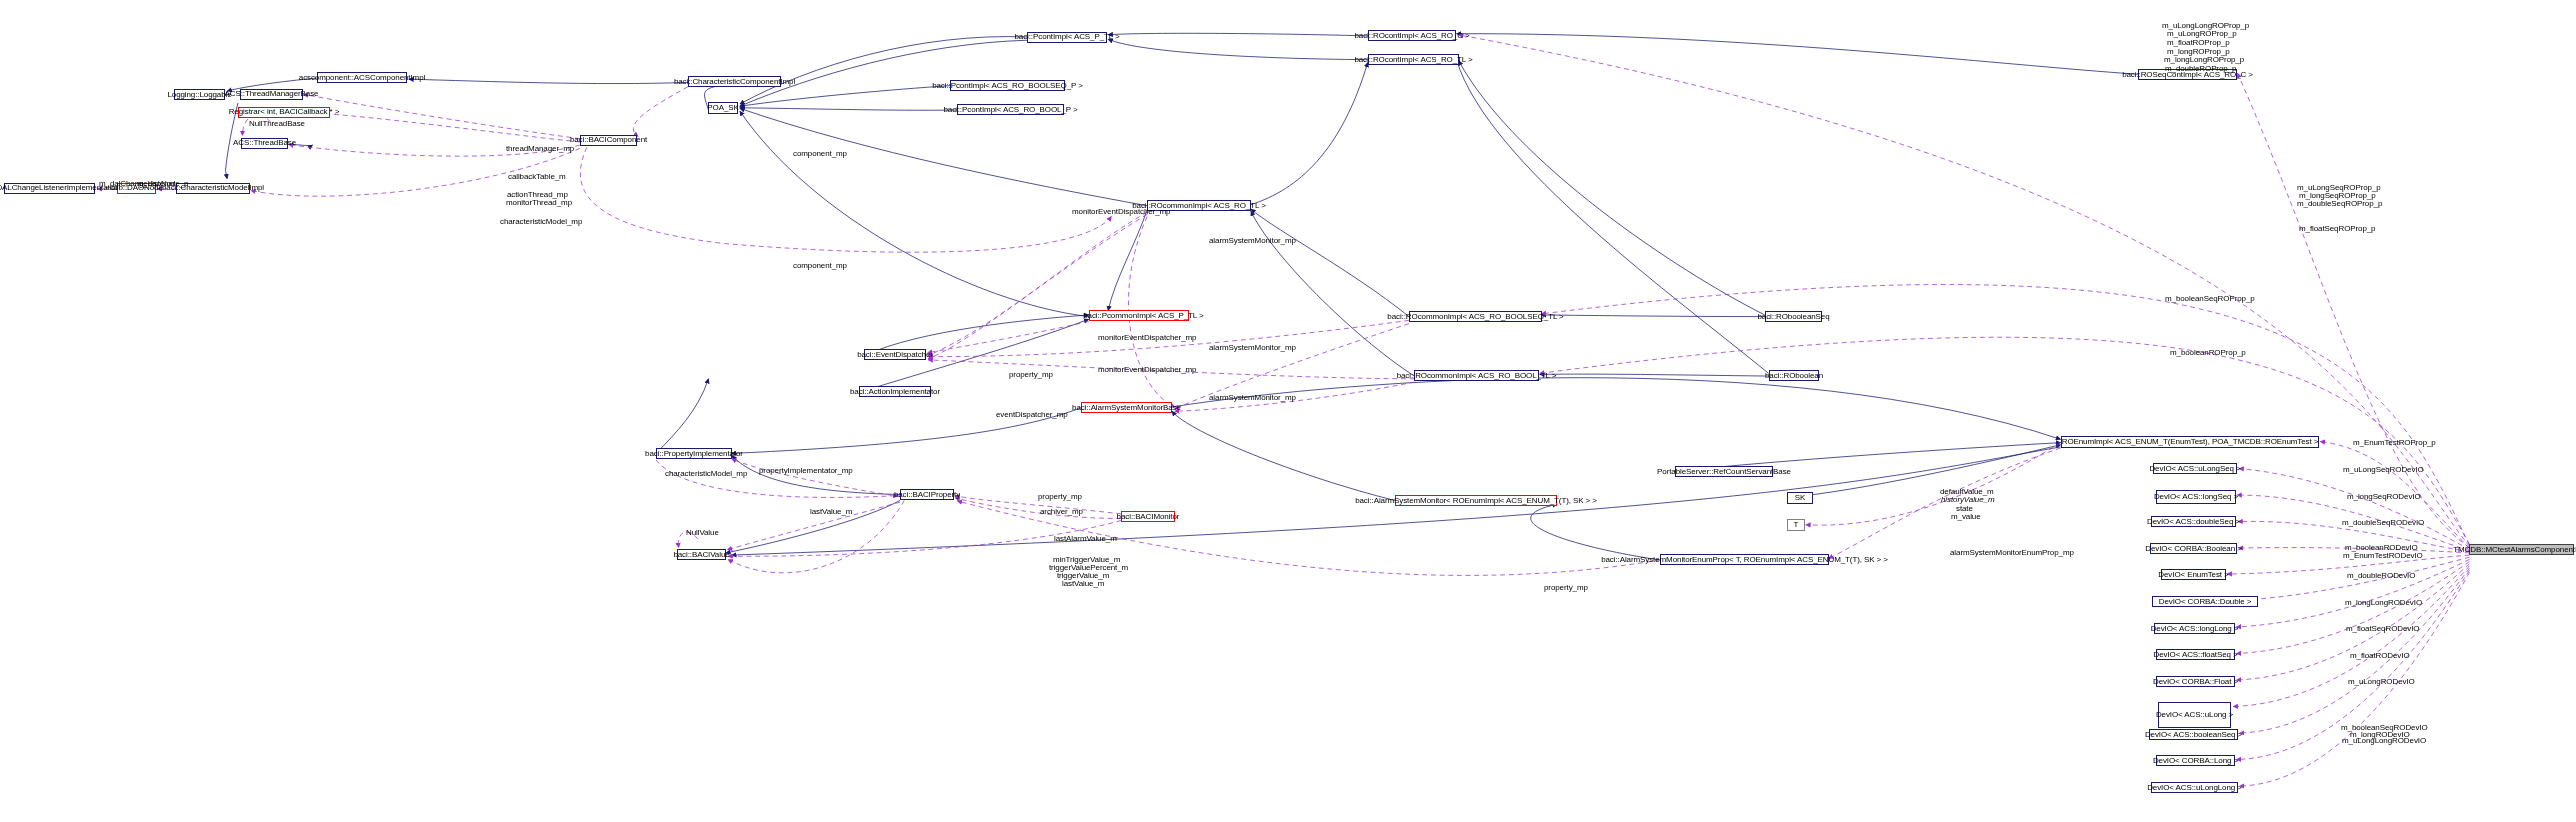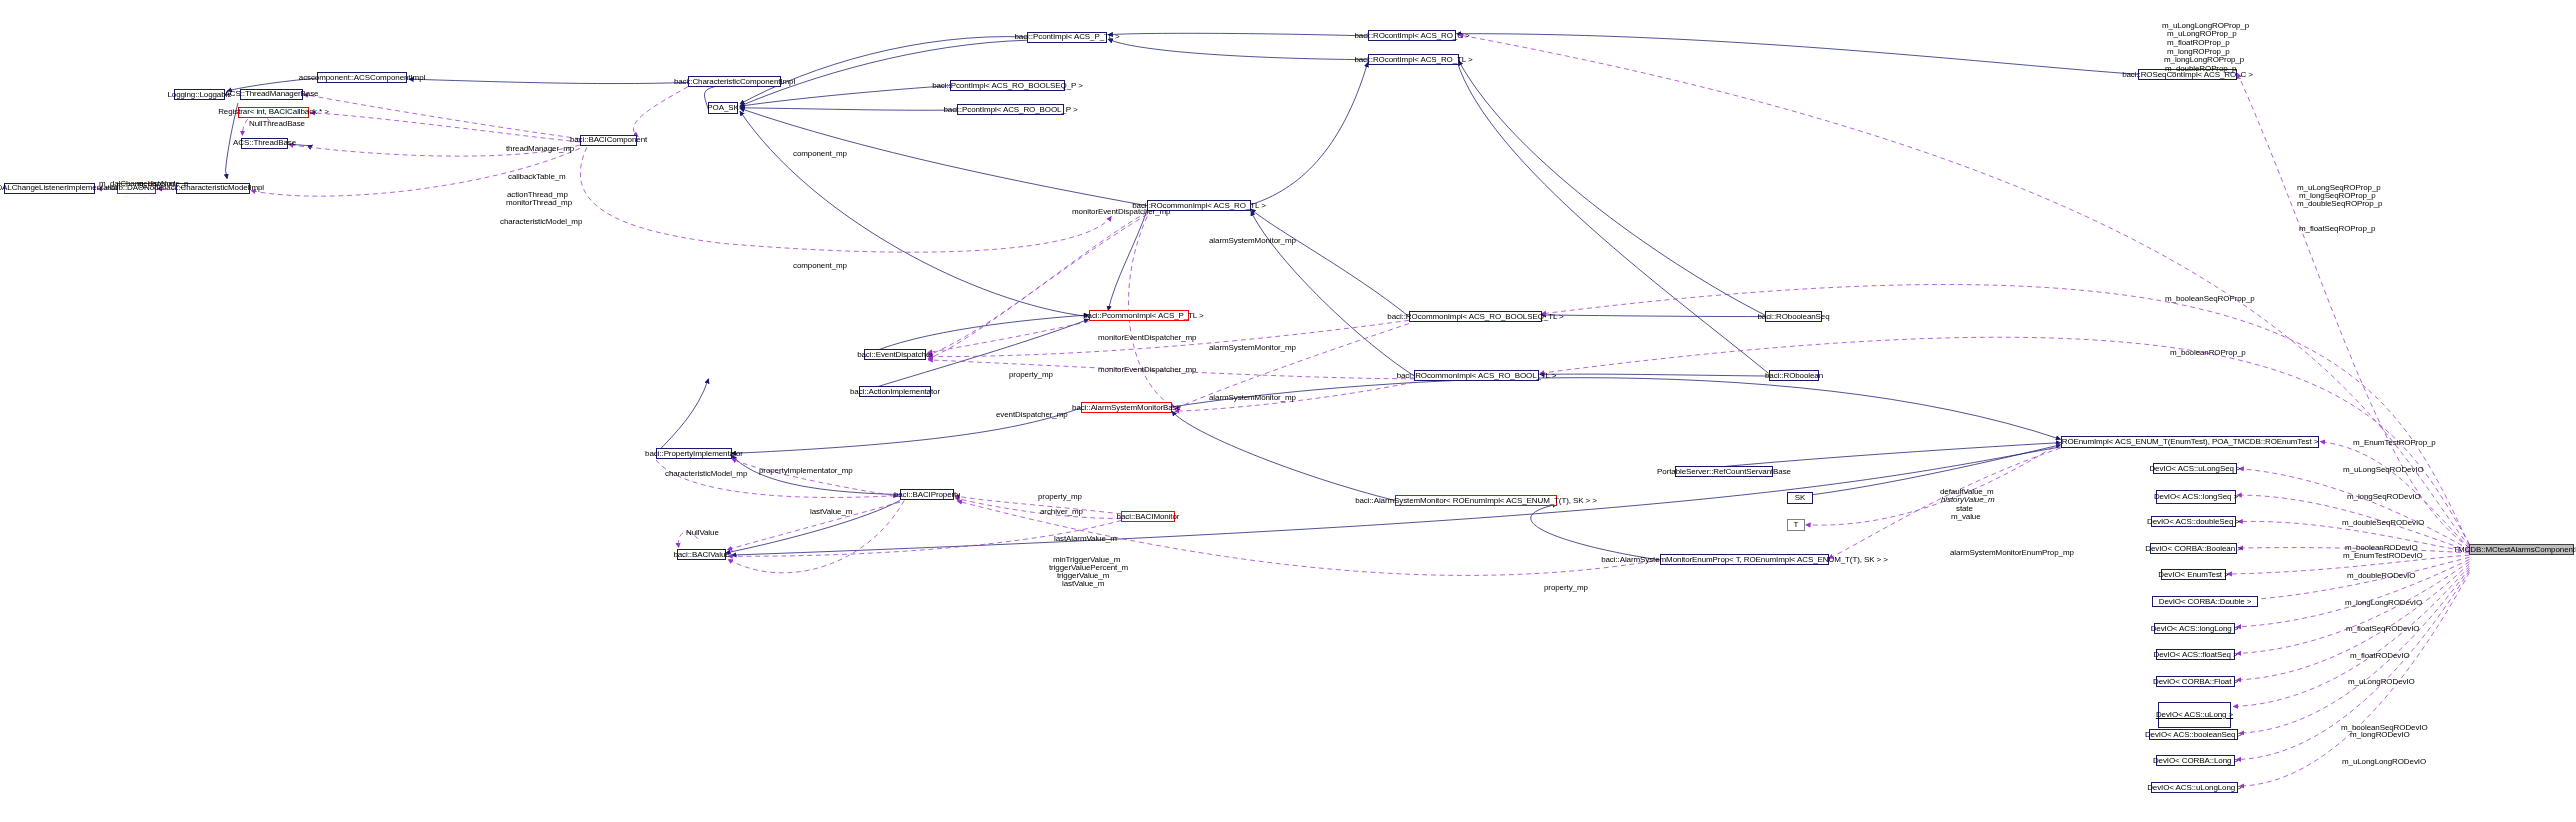--- a/index.html
+++ b/index.html
@@ -139,21 +139,21 @@
       <path d="M4566,1058 C4450,1270 4300,1450 4141,1453"></path>
     </g>
   </svg>
 
   <div id="nodes-layer">
       <div class="node" style="left: 4.3px; top: 183px; width: 91px; height: 10.8px;">cdb::DALChangeListenerImplementation</div>
       <div class="node red" style="left: 117px; top: 183px; width: 39px; height: 10.8px;">cdb::DAONode</div>
       <div class="node" style="left: 176px; top: 183px; width: 74px; height: 10.8px;">baci::CharacteristicModelImpl</div>
       <div class="node" style="left: 174px; top: 89px; width: 51px; height: 11.4px;">Logging::Loggable</div>
       <div class="node" style="left: 240px; top: 89px; width: 63px; height: 10.8px;">ACS::ThreadManagerBase</div>
-      <div class="node red" style="left: 238px; top: 107px; width: 71px; height: 10.8px;">Registrar&lt; int, BACICallback * &gt;</div>
+      <div class="node red" style="left: 238px; top: 107px; width: 92px; height: 10.8px;">Registrar&lt; int, BACICallback * &gt;</div>
       <div class="node" style="left: 241px; top: 138px; width: 47px; height: 10.8px;">ACS::ThreadBase</div>
       <div class="node" style="left: 317px; top: 72px; width: 90px; height: 11.4px;">acscomponent::ACSComponentImpl</div>
       <div class="node" style="left: 580px; top: 135px; width: 57px; height: 10.8px;">baci::BACIComponent</div>
       <div class="node" style="left: 688px; top: 76px; width: 93px; height: 11.4px;">baci::CharacteristicComponentImpl</div>
       <div class="node" style="left: 708px; top: 102px; width: 30px; height: 12px;">POA_SK</div>
       <div class="node" style="left: 1027px; top: 32px; width: 80px; height: 10.8px;">baci::PcontImpl&lt; ACS_P_TL &gt;</div>
       <div class="node" style="left: 1368px; top: 30px; width: 88px; height: 11.4px;">baci::ROcontImpl&lt; ACS_RO_C &gt;</div>
       <div class="node" style="left: 1368px; top: 54px; width: 91px; height: 11.4px;">baci::ROcontImpl&lt; ACS_RO_TL &gt;</div>
       <div class="node" style="left: 2138px; top: 69px; width: 99px; height: 11.4px;">baci::ROSeqContImpl&lt; ACS_RO_C &gt;</div>
       <div class="node" style="left: 950px; top: 80px; width: 115px; height: 11.4px;">baci::PcontImpl&lt; ACS_RO_BOOLSEQ_P &gt;</div>
@@ -179,21 +179,21 @@
       <div class="node" style="left: 2061px; top: 436px; width: 258px; height: 12.4px;">ROEnumImpl&lt; ACS_ENUM_T(EnumTest), POA_TMCDB::ROEnumTest &gt;</div>
       <div class="node" style="left: 2153px; top: 463px; width: 84px; height: 11.4px;">DevIO&lt; ACS::uLongSeq &gt;</div>
       <div class="node" style="left: 2156px; top: 490px; width: 80px; height: 14px;">DevIO&lt; ACS::longSeq &gt;</div>
       <div class="node" style="left: 2151px; top: 516px; width: 85px; height: 11.4px;">DevIO&lt; ACS::doubleSeq &gt;</div>
       <div class="node" style="left: 2150px; top: 543px; width: 87px; height: 11.4px;">DevIO&lt; CORBA::Boolean &gt;</div>
       <div class="node" style="left: 2161px; top: 569px; width: 65px; height: 11.4px;">DevIO&lt; EnumTest &gt;</div>
       <div class="node" style="left: 2152px; top: 596px; width: 106px; height: 11.4px;">DevIO&lt; CORBA::Double &gt;</div>
       <div class="node" style="left: 2154px; top: 623px; width: 81px; height: 11.4px;">DevIO&lt; ACS::longLong &gt;</div>
       <div class="node" style="left: 2156px; top: 649px; width: 79px; height: 11.4px;">DevIO&lt; ACS::floatSeq &gt;</div>
       <div class="node" style="left: 2156px; top: 676px; width: 79px; height: 11.4px;">DevIO&lt; CORBA::Float &gt;</div>
-      <div class="node" style="left: 2158px; top: 702px; width: 73px; height: 26px; text-decoration: underline;">DevIO&lt; ACS::uLong &gt;</div>
+      <div class="node" style="left: 2158px; top: 702px; width: 73px; height: 26px;">DevIO&lt; ACS::uLong &gt;</div>
       <div class="node" style="left: 2149px; top: 729px; width: 89px; height: 11.4px;">DevIO&lt; ACS::booleanSeq &gt;</div>
       <div class="node" style="left: 2156px; top: 755px; width: 79px; height: 11.4px;">DevIO&lt; CORBA::Long &gt;</div>
       <div class="node" style="left: 2151px; top: 782px; width: 87px; height: 11.4px;">DevIO&lt; ACS::uLongLong &gt;</div>
       <div class="node gray" style="left: 2469px; top: 544px; width: 105px; height: 11.4px;">TMCDB::MCtestAlarmsComponentImpl</div>
     </div>
   <div id="labels-layer">
       <div class="edge-label" style="left: 99px; top: 180px;">m_dalChangeListener</div>
       <div class="edge-label" style="left: 137px; top: 180px;">m_daoNode_p</div>
       <div class="edge-label" style="left: 506px; top: 145px;">threadManager_mp</div>
       <div class="edge-label" style="left: 508px; top: 173px;">callbackTable_m</div>
@@ -246,17 +246,17 @@
       <div class="edge-label" style="left: 2342px; top: 519px;">m_doubleSeqRODevIO</div>
       <div class="edge-label" style="left: 2345px; top: 544px;">m_booleanRODevIO</div>
       <div class="edge-label" style="left: 2343px; top: 552px;">m_EnumTestRODevIO</div>
       <div class="edge-label" style="left: 2347px; top: 572px;">m_doubleRODevIO</div>
       <div class="edge-label" style="left: 2345px; top: 599px;">m_longLongRODevIO</div>
       <div class="edge-label" style="left: 2346px; top: 625px;">m_floatSeqRODevIO</div>
       <div class="edge-label" style="left: 2350px; top: 652px;">m_floatRODevIO</div>
       <div class="edge-label" style="left: 2348px; top: 678px;">m_uLongRODevIO</div>
       <div class="edge-label" style="left: 2341px; top: 724px;">m_booleanSeqRODevIO</div>
       <div class="edge-label" style="left: 2350px; top: 731px;">m_longRODevIO</div>
-      <div class="edge-label" style="left: 2342px; top: 758px; text-align: right;">m_uLongLongRODevIO</div>
+      <div class="edge-label" style="left: 2342px; top: 737px; text-align: right;">m_uLongLongRODevIO</div>
     </div>
 
 </div>
 
 
 </body></html>

